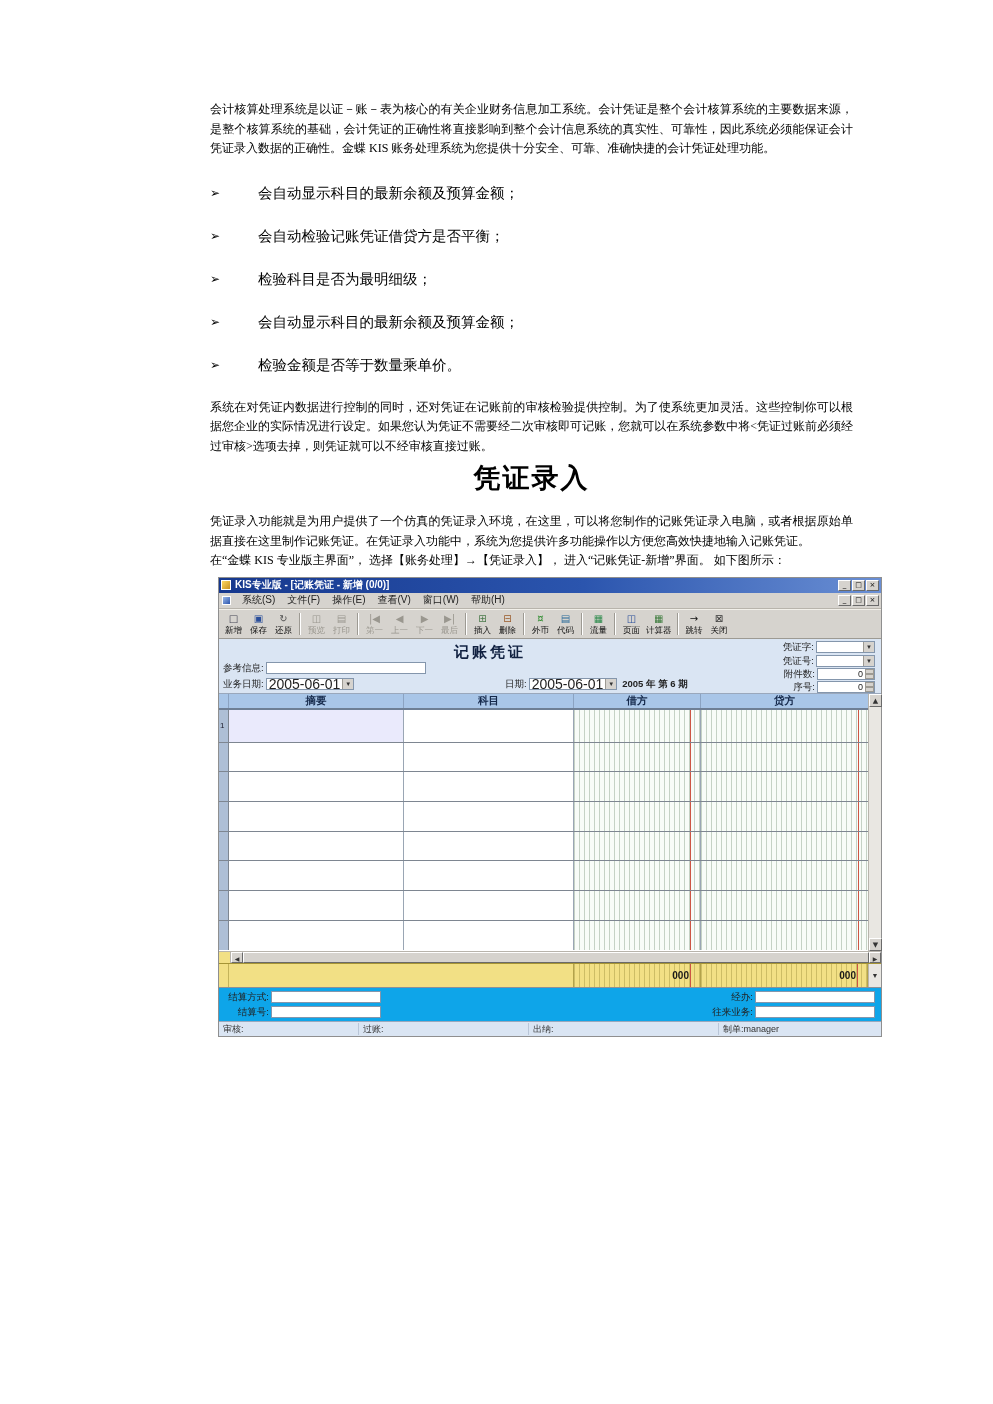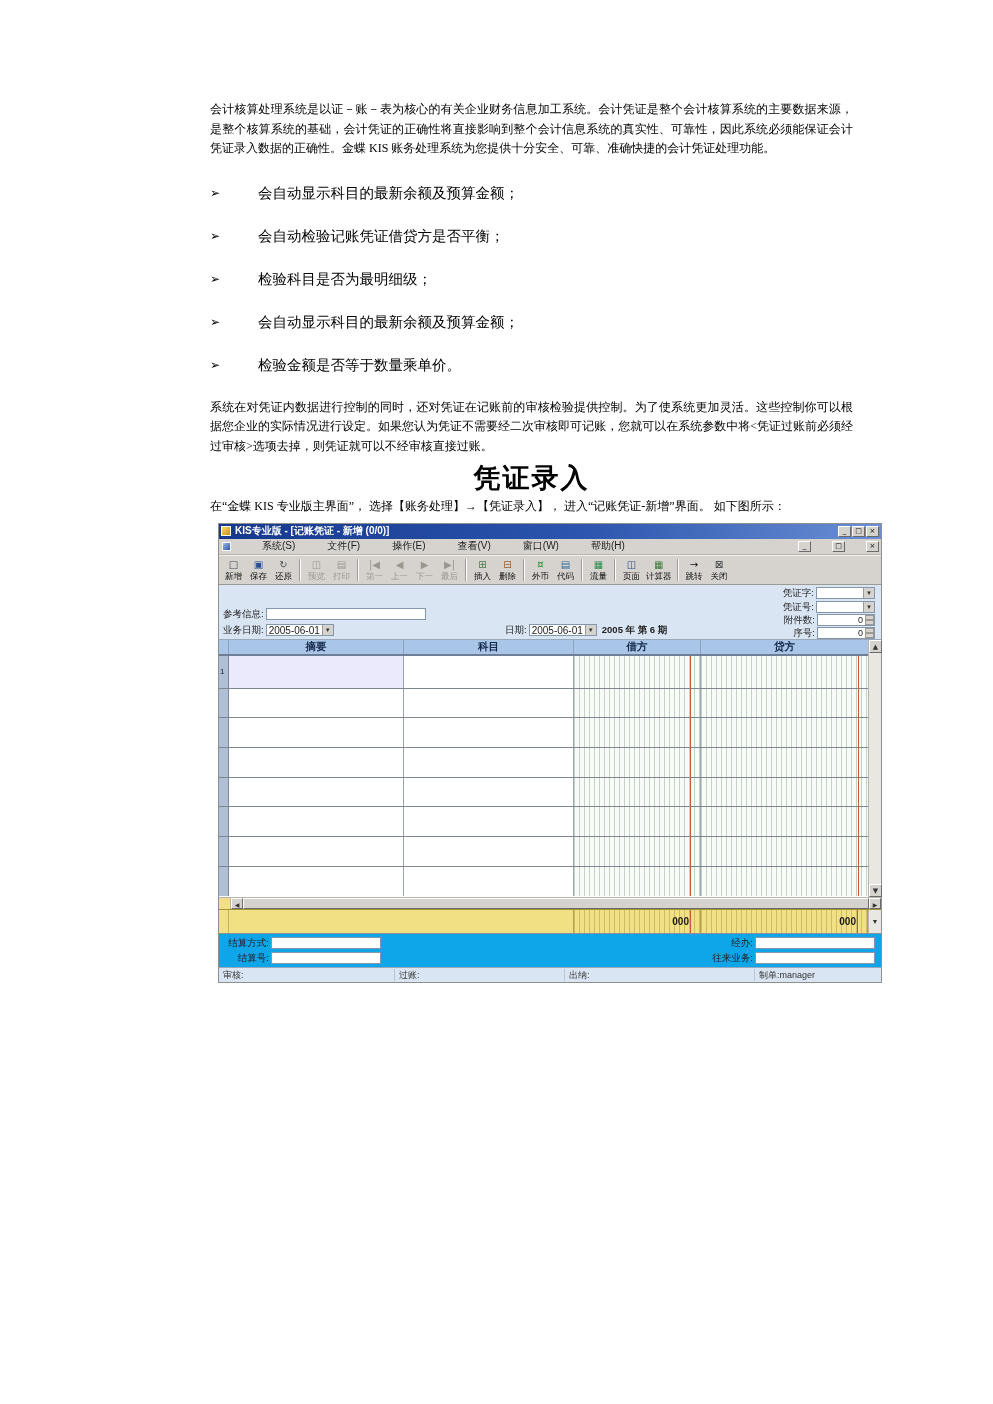--- a/index.html
+++ b/index.html
@@ -3,21 +3,21 @@
 <meta charset="utf-8">
 <style>
   * { margin:0; padding:0; box-sizing:border-box; }
   html,body { background:#ffffff; }
   body {
     width:993px; height:1404px; position:relative; overflow:hidden;
     font-family:"Liberation Serif","DejaVu Serif",serif; color:#000;
   }
   .doc { position:absolute; left:210px; top:100px; width:643px; }
   .h1 { font-size:33px; font-weight:bold; text-align:center; margin-bottom:10px; letter-spacing:2px; }
-  .h2 { font-size:27px; font-weight:bold; text-align:center; margin:4px 0 1px; letter-spacing:2px; }
+  .h2 { font-size:27px; font-weight:bold; text-align:center; margin:4px 0 16px; letter-spacing:2px; }
   .p  { font-size:12px; line-height:19.5px; text-align:justify; }
   .bullets { margin-top:24px; margin-bottom:20px; list-style:none; }
   .bullets li { display:flex; font-size:14.5px; line-height:20px; margin-bottom:23px; }
   .bullets .mark { width:34px; flex:0 0 34px; font-family:"DejaVu Sans",sans-serif; font-size:12px; }
   .bullets .btxt { padding-left:14px; }
 
   
   .shot {
     margin:6px 0 0 8px; width:664px; height:460px; border:1px solid #8f8f8f;
     background:#d6d3ce; display:flex; flex-direction:column;
@@ -27,38 +27,38 @@
     height:15px; flex:0 0 15px; display:flex; align-items:center; padding:0 2px;
     background:linear-gradient(90deg,#16388e 0%,#2b55ae 55%,#6a8fd4 100%); color:#fff;
   }
   .titlebar .appicon { width:10px; height:10px; background:linear-gradient(135deg,#ffd864,#c89020); border:1px solid #fff; margin-right:4px; flex:0 0 10px; }
   .titlebar .ttext { font-size:10px; font-weight:bold; flex:1; white-space:nowrap; overflow:hidden; }
   .winbtn {
     width:13px; height:11px; margin-left:1px; background:#d6d3ce; color:#000;
     border-top:1px solid #fff; border-left:1px solid #fff; border-right:1px solid #6a6a6a; border-bottom:1px solid #6a6a6a;
     font-size:7px; line-height:9px; text-align:center; font-family:"DejaVu Sans",sans-serif;
   }
-  .menubar { height:16px; flex:0 0 16px; display:flex; align-items:center; background:#d6d3ce; border-bottom:1px solid #b8b4ac; padding:0 2px;gap:20px; }
+  .menubar { height:16px; flex:0 0 16px; display:flex; align-items:center; background:#d6d3ce; border-bottom:1px solid #b8b4ac; padding:0 2px; }
   .menubar .childicon { width:9px; height:9px; background:linear-gradient(135deg,#9ab8e8,#2b55ae); border:1px solid #fff; margin:0 5px 0 1px; flex:0 0 9px; }
   .menubar .mitem { font-size:10px; padding:1px 6px; color:#222; white-space:nowrap; }
   .menubar .spacer { flex:1; }
   .toolbar { height:30px; flex:0 0 30px; display:flex; align-items:stretch; background:#d6d3ce; border-top:1px solid #f2f0ea; border-bottom:1px solid #9d9a93; padding:1px 2px; }
   .tbtn { display:flex; flex-direction:column; align-items:center; justify-content:center; min-width:25px; padding:0 2px; }
   .tbtn .tico { font-family:"DejaVu Sans",sans-serif; font-size:10px; line-height:12px; }
   .tbtn .tlbl { font-size:8.5px; line-height:10px; white-space:nowrap; }
   .tbtn.disabled .tico, .tbtn.disabled .tlbl { color:#9a978f; }
   .tdiv { width:0; border-left:1px solid #9d9a93; border-right:1px solid #ffffff; margin:2px 3px; }
 
   .vheader { height:55px; flex:0 0 55px; background:#dae5f3; position:relative; border-bottom:1px solid #9aa8bc; font-size:9.5px; color:#222; }
   .vtitle { position:absolute; left:0; right:120px; top:4px; text-align:center; font-size:15px; font-weight:bold; letter-spacing:3px; color:#102040; font-family:"Liberation Serif",serif; }
   .fldrow { position:absolute; display:flex; align-items:center; white-space:nowrap; }
   .flabel { margin-right:2px; }
   .tin { background:#fff; border:1px solid #8496ac; height:12px; font-size:9px; padding:0 2px; font-family:"Liberation Sans",sans-serif; }
   .combo { display:flex; align-items:center; background:#fff; border:1px solid #8496ac; height:12px; }
-  .combo .cval { font-size:10px; padding:0 2px; min-width:46px; }
+  .combo .cval { font-size:14px; padding:0 2px; min-width:46px; }
   .combo .dd { width:11px; height:10px; background:#d6d3ce; border-left:1px solid #9d9a93; font-size:6px; line-height:10px; text-align:center; color:#333; }
   .spin { display:flex; align-items:center; background:#fff; border:1px solid #8496ac; height:12px; width:58px; }
   .spin .sval { flex:1; text-align:right; font-size:9px; padding-right:2px; }
   .spin .sbtns { width:9px; display:flex; flex-direction:column; }
   .spin .sbtns div { height:5px; background:#d6d3ce; border:1px solid #9d9a93; font-size:4px; line-height:4px; text-align:center; color:#444; }
 
   .gridwrap { flex:1; display:flex; min-height:0; }
   .gridleft { flex:1; display:flex; flex-direction:column; min-width:0; }
   .ghead { height:16px; flex:0 0 16px; display:flex; background:#a9c6e8; border-bottom:2px solid #6e7f95; color:#14284a; font-weight:bold; font-size:10.5px; }
   .ghead div { display:flex; align-items:center; justify-content:center; border-right:1px solid #8ba3c2; }
@@ -88,21 +88,21 @@
            background-image:repeating-linear-gradient(90deg,#cdbd65 0 1px,transparent 1px 5px); border-right:1px solid #b3a24a; }
   .t-amt::after { content:''; position:absolute; top:0; bottom:0; right:9px; width:1px; background:#cc5544; }
   .t-amt.w1 { width:127px; flex:0 0 127px; }
   .t-amt.w2 { flex:1; }
   .t-amt .tot { position:absolute; right:11px; top:50%; transform:translateY(-50%); font-size:10px; font-weight:bold; color:#1a1a1a; }
   .t-end { width:13px; flex:0 0 13px; background:#e9e7e2; border-left:1px solid #b8b4ac; font-size:7px; line-height:24px; text-align:center; color:#333; }
 
   .settle { height:33px; flex:0 0 33px; background:#0ea5e9; position:relative; font-size:9.5px; color:#222; }
   .status { height:15px; flex:0 0 15px; background:#dae5f3; border-top:1px solid #9aa8bc; display:flex; align-items:center; font-size:9px; color:#333; }
   .status .scell { padding:0 4px; height:12px; line-height:12px; border-right:1px solid #b9c6d8; }
-  .status .s1 { width:176px; } .status .s2 { width:170px; } .status .s3 { width:190px; } .status .s4 { flex:1; border-right:none; }
+  .status .s1 { width:140px; } .status .s2 { width:170px; } .status .s3 { width:190px; } .status .s4 { flex:1; border-right:none; }
 </style>
 </head>
 <body>
 
 <div class="doc">
   <div class="p">会计核算处理系统是以证－账－表为核心的有关企业财务信息加工系统。会计凭证是整个会计核算系统的主要数据来源，是整个核算系统的基础，会计凭证的正确性将直接影响到整个会计信息系统的真实性、可靠性，因此系统必须能保证会计凭证录入数据的正确性。金蝶 KIS 账务处理系统为您提供十分安全、可靠、准确快捷的会计凭证处理功能。</div>
   <ul class="bullets">
     <li>
         <span class="mark">➢</span>
         <span class="btxt">会自动显示科目的最新余额及预算金额；</span>
@@ -119,20 +119,21 @@
         <span class="mark">➢</span>
         <span class="btxt">会自动显示科目的最新余额及预算金额；</span>
       </li>
     <li>
         <span class="mark">➢</span>
         <span class="btxt">检验金额是否等于数量乘单价。</span>
       </li>
   </ul>
   <div class="p">系统在对凭证内数据进行控制的同时，还对凭证在记账前的审核检验提供控制。为了使系统更加灵活。这些控制你可以根据您企业的实际情况进行设定。如果您认为凭证不需要经二次审核即可记账，您就可以在系统参数中将&lt;凭证过账前必须经过审核&gt;选项去掉，则凭证就可以不经审核直接过账。</div>
   <div class="h2">凭证录入</div>
+  <div class="p">凭证录入功能就是为用户提供了一个仿真的凭证录入环境，在这里，可以将您制作的记账凭证录入电脑，或者根据原始单据直接在这里制作记账凭证。在凭证录入功能中，系统为您提供许多功能操作以方便您高效快捷地输入记账凭证。</div>
   <div class="p">在“金蝶 KIS 专业版主界面”， 选择【账务处理】→【凭证录入】， 进入“记账凭证-新增”界面。 如下图所示：</div>
 
   <div class="shot">
 
     <div class="titlebar">
       <div class="appicon"></div>
       <div class="ttext">KIS专业版 - [记账凭证 - 新增 (0/0)]</div>
       <div class="winbtn">_</div>
       <div class="winbtn">□</div>
       <div class="winbtn">×</div>
@@ -228,20 +229,21 @@
           <span class="tico" style="color:#111">→</span>
           <span class="tlbl">跳转</span>
         </div>
       <div class="tbtn">
           <span class="tico" style="color:#333">⊠</span>
           <span class="tlbl">关闭</span>
         </div>
     </div>
 
     <div class="vheader">
+      <div class="vtitle">记账凭证</div>
 
       <div class="fldrow" style="right:6px; top:2px;">
         <span class="flabel">凭证字:</span>
         <span class="combo">
             <span class="cval"></span>
             <span class="dd">▼</span>
           </span>
       </div>
       <div class="fldrow" style="right:6px; top:16px;">
         <span class="flabel">凭证号:</span>

